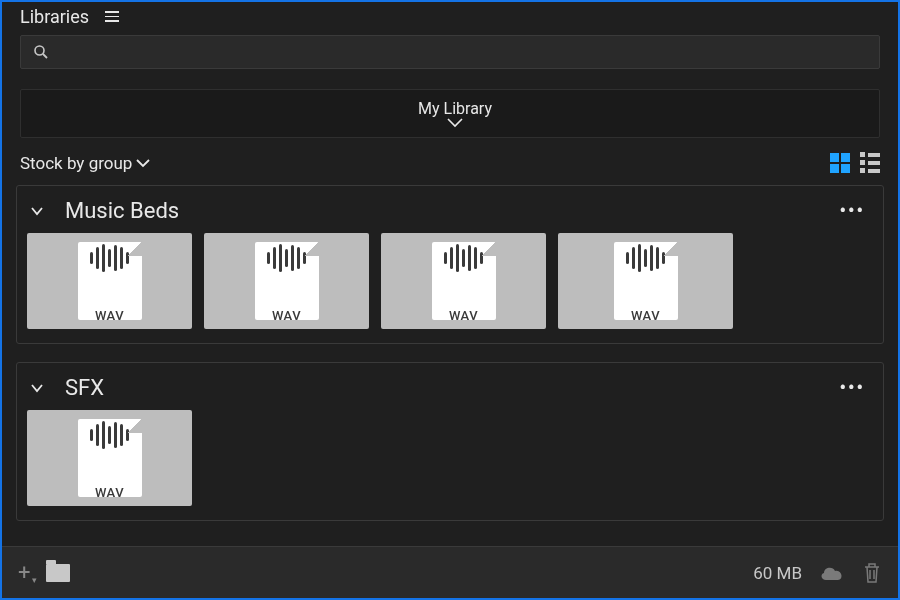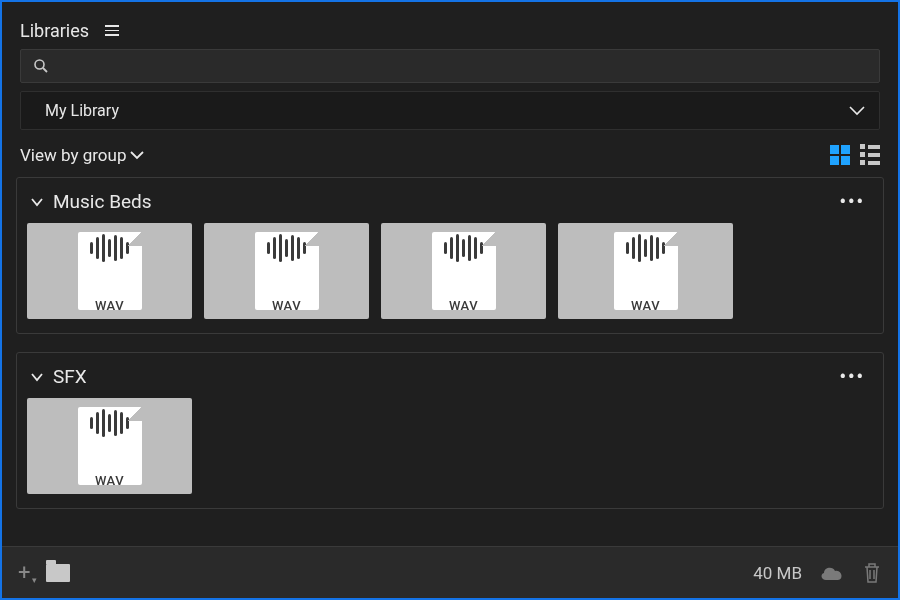--- a/index.html
+++ b/index.html
@@ -1,41 +1,41 @@
 <!DOCTYPE html>
 <html><head>
 <meta charset="utf-8">
 <style>
   * { box-sizing: border-box; margin: 0; padding: 0; font-family: -apple-system, BlinkMacSystemFont, "Segoe UI", Roboto, sans-serif; }
   body { width: 900px; height: 600px; background: #000; overflow: hidden; }
   .frame { width: 900px; height: 600px; border: 2px solid #1473e6; background: #1f1f1f; display: flex; flex-direction: column; }
-  .header { display: flex; align-items: center; padding: 18px 18px 8px; gap: 14px; }
+  .header { display: flex; align-items: center; padding: 4px 18px 8px; gap: 14px; }
   .header-title { color: #e8e8e8; font-size: 18px; font-weight: 400; }
   .hamburger { display: flex; flex-direction: column; gap: 3px; cursor: pointer; padding: 4px 2px; }
   .hamburger span { width: 14px; height: 1.5px; background: #e8e8e8; display: block; }
   .search-row { padding: 0 18px 8px; }
   .search-box { background: #2a2a2a; border: 1px solid #3a3a3a; border-radius: 2px; display: flex; align-items: center; padding: 8px 12px; gap: 10px; }
   .search-box input { flex: 1; background: transparent; border: none; outline: none; color: #d0d0d0; font-size: 17px; font-style: italic; }
   .search-box input::placeholder { color: #8a8a8a; font-style: italic; }
-  .lib-select { margin: 0 18px 10px; background: #1a1a1a; border: 1px solid #2f2f2f; border-radius: 2px; padding: 9px 14px 9px 24px; display: flex; align-items: center; justify-content: space-between; cursor: pointer; }
+  .lib-select { margin: 12px 18px 10px; background: #1a1a1a; border: 1px solid #2f2f2f; border-radius: 2px; padding: 9px 14px 9px 24px; display: flex; align-items: center; justify-content: flex-end; cursor: pointer; flex-direction: column; }
   .lib-select span { color: #e8e8e8; font-size: 16px; }
   .chev { color: #e8e8e8; }
   .view-row { padding: 4px 18px 12px; display: flex; align-items: center; justify-content: space-between; }
   .view-by { color: #e8e8e8; font-size: 17px; display: flex; align-items: center; gap: 4px; cursor: pointer; }
   .view-btns { display: flex; gap: 10px; align-items: center; }
   .grid-icon { display: grid; grid-template-columns: 1fr 1fr; grid-template-rows: 1fr 1fr; gap: 2px; width: 20px; height: 20px; cursor: pointer; }
   .grid-icon div { background: #1fa3ff; }
   .list-icon { display: flex; flex-direction: column; gap: 3px; width: 20px; cursor: pointer; }
   .list-icon .row { display: flex; gap: 3px; align-items: center; }
   .list-icon .sq { width: 5px; height: 5px; background: #c8c8c8; }
   .list-icon .bar { flex: 1; height: 4px; background: #c8c8c8; }
   .content { flex: 1; overflow-y: auto; padding: 0 14px; }
   .group { border: 1px solid #3a3a3a; border-radius: 3px; margin-bottom: 18px; padding: 8px 10px 14px; }
   .group-head { display: flex; align-items: center; justify-content: space-between; padding: 4px 4px 10px; }
-  .group-title { color: #e8e8e8; font-size: 19px; display: flex; align-items: center; gap: 10px; }
+  .group-title { color: #e8e8e8; font-size: 22px; display: flex; align-items: center; gap: 22px; }
   .more { color: #e8e8e8; font-size: 18px; letter-spacing: 2px; cursor: pointer; font-weight: bold; padding: 0 4px; }
   .thumbs { display: flex; gap: 12px; flex-wrap: wrap; }
   .thumb { width: 165px; height: 96px; background: #bdbdbd; border-radius: 2px; display: flex; align-items: center; justify-content: center; cursor: pointer; }
   .thumb.wide { width: 175px; }
   .file-badge { width: 64px; height: 78px; background: #fff; position: relative; border-radius: 2px; display: flex; flex-direction: column; align-items: center; justify-content: center; gap: 4px; padding-top: 4px; }
   .file-badge::before { content: ""; position: absolute; top: 0; right: 0; width: 14px; height: 14px; background: linear-gradient(135deg, transparent 48%, #bdbdbd 50%); }
   .wave { display: flex; align-items: center; gap: 3px; height: 28px; }
   .wave span { width: 3px; background: #3a3a3a; border-radius: 2px; display: block; }
   .file-label { color: #3a3a3a; font-size: 13px; font-weight: 500; letter-spacing: 0.5px; margin-top: 32px; }
   .footer { height: 52px; background: #2a2a2a; border-top: 1px solid #3a3a3a; display: flex; align-items: center; justify-content: space-between; padding: 0 16px; }
@@ -75,21 +75,21 @@
 
   <div class="lib-select">
     <span>My Library</span>
     <svg class="chev" width="16" height="10" viewBox="0 0 16 10">
         <path d="M1 1 L8 8 L15 1" fill="none" stroke="#e8e8e8" stroke-width="1.6"></path>
       </svg>
   </div>
 
   <div class="view-row">
     <div class="view-by">
-      <span>View by group</span>
+      <span>Stock by group</span>
       <svg width="14" height="10" viewBox="0 0 14 10">
           <path d="M1 2 L7 8 L13 2" fill="none" stroke="#e8e8e8" stroke-width="1.8"></path>
         </svg>
     </div>
     <div class="view-btns">
       <div class="grid-icon">
           <div></div>
           <div></div>
           <div></div>
           <div></div>
@@ -212,21 +212,21 @@
     </div>
 
   </div>
 
   <div class="footer">
     <div class="footer-left">
       <div class="add-btn">+</div>
       <div class="folder-icon"></div>
     </div>
     <div class="footer-right">
-      <div class="size-text">40 MB</div>
+      <div class="size-text">60 MB</div>
       <svg class="cloud-icon" width="28" height="20" viewBox="0 0 28 20">
           <path d="M8 17 C3 17 2 11 6 10 C6 4 15 3 17 8 C24 6 26 17 20 17 Z" fill="#7a7a7a"></path>
         </svg>
       <svg class="trash-icon" width="20" height="22" viewBox="0 0 20 22">
           <path d="M3 5 L17 5 M5 5 L6 20 L14 20 L15 5 M7 2 L13 2 L13 5 L7 5 Z M8 8 L8 17 M12 8 L12 17" fill="none" stroke="#7a7a7a" stroke-width="1.5"></path>
         </svg>
     </div>
   </div>
 
 </div>

